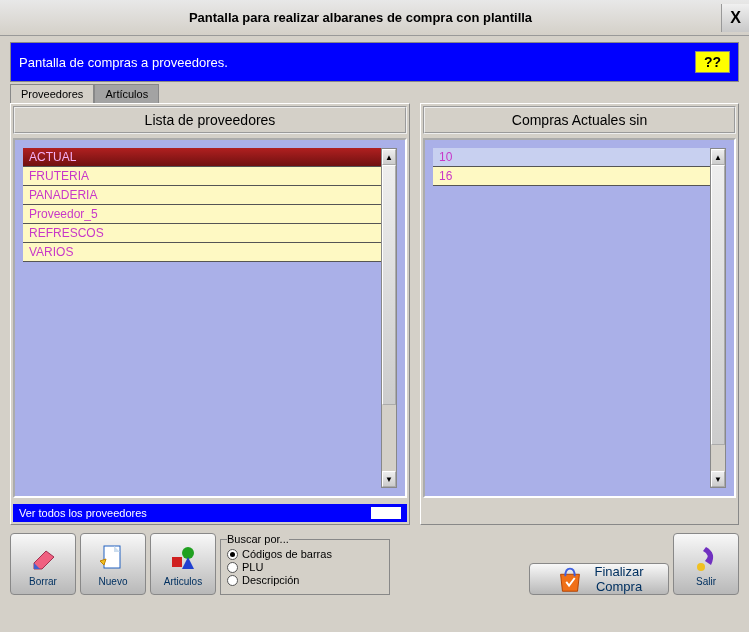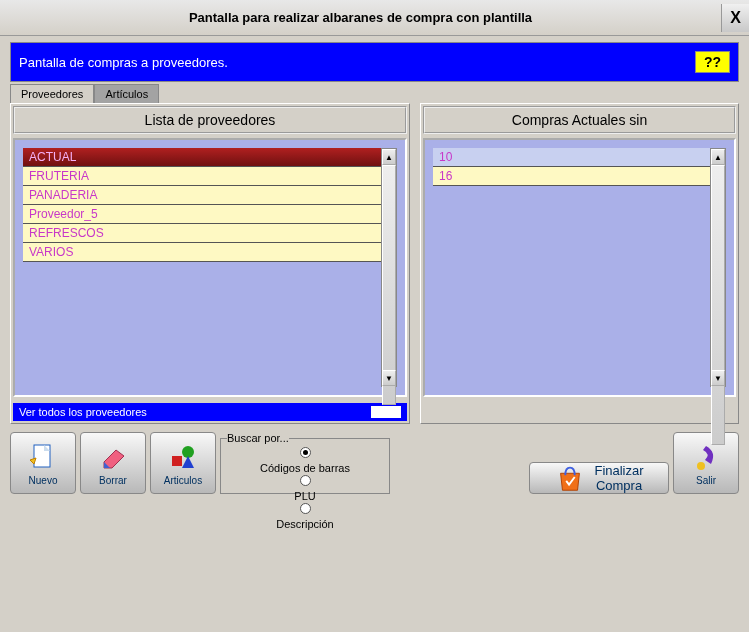--- a/index.html
+++ b/index.html
@@ -21,21 +21,21 @@
   .tab:not(.active) { background: #a3a3a3; }
   
   .content-row { display: flex; gap: 10px; margin-top: 0; }
   
   .panel-group { flex: 1; border: 1px solid #fff; border-right-color:#888; border-bottom-color:#888; background: #d4d0c8; padding: 2px; }
   .panel-group.left { flex: 0 0 400px; }
   .panel-group.right { flex: 1; }
   
   .group-title { text-align: center; font-size: 14px; padding: 4px; background: #d4d0c8; border: 2px groove #eee; margin-bottom: 4px; }
   
-  .list-container { background: #aab0e8; border: 2px inset #fff; height: 259px; padding: 8px; position: relative; }
+  .list-container { background: #aab0e8; border: 2px inset #fff; height: 360px; padding: 8px; position: relative; }
   .list-inner { display: flex; height: 100%; }
   .list-items { flex: 1; overflow: hidden; }
   .scrollbar { width: 16px; background: #d4d0c8; border: 1px solid #888; position: relative; }
   .scroll-up, .scroll-down { height: 16px; background: linear-gradient(to bottom,#eee,#ccc); border: 1px outset #fff; display:flex; align-items:center; justify-content:center; font-size:8px; cursor:pointer; }
   .scroll-down { position: absolute; bottom: 0; left: 0; right: 0; }
   .scroll-thumb-left { position:absolute; top:16px; left:0; right:0; height:240px; background: linear-gradient(to bottom,#eee,#ccc); border:1px outset #fff; }
   .scroll-thumb-right { position:absolute; top:16px; left:0; right:0; height:280px; background: linear-gradient(to bottom,#eee,#ccc); border:1px outset #fff; }
   
   .row { font-size: 12px; padding: 2px 6px; border-bottom: 1px solid #555; color: #c838c8; background: #fef9c3; cursor: pointer; }
   .row.selected-red { background: linear-gradient(to bottom, #b02020, #701010); color: #f5b0f5; }
@@ -46,21 +46,21 @@
   .footer-bar-text { flex:1; }
   .footer-bar-box { width: 30px; background: #fff; }
   
   .toolbar { margin: 8px 10px; display: flex; gap: 4px; align-items: stretch; height: 62px; }
   .tool-btn { width: 66px; background: linear-gradient(to bottom, #f8f8f8, #b8b8b8); border: 1px solid #888; border-radius: 4px; display: flex; flex-direction: column; align-items: center; justify-content: center; cursor: pointer; font-size: 10px; color: #003060; gap:2px; }
   .tool-btn.small { width: 60px; font-size: 8px; }
   .tool-btn.wide { width: 140px; flex-direction: row; gap: 8px; font-size: 13px; margin-top: 30px; }
   
   .search-frame { flex: 0 0 170px; border: 1px solid #888; background: #d4d0c8; padding: 2px 6px; font-size: 11px; position: relative; }
   .search-frame legend { font-size: 11px; }
-  .radio-row { display: flex; align-items: center; gap: 4px; margin: 1px 0; font-size: 11px; cursor:pointer;flex-direction:column; }
+  .radio-row { display: flex; align-items: center; gap: 4px; margin: 1px 0; font-size: 11px; cursor:pointer; }
   .radio { width: 11px; height: 11px; border: 1px solid #555; border-radius: 50%; background: #fff; display:inline-flex; align-items:center; justify-content:center; }
   .radio.checked::after { content:""; width:5px; height:5px; background:#000; border-radius:50%; }
   
   .spacer { flex: 1; }
   
   .icon { width: 32px; height: 32px; display: flex; align-items: center; justify-content: center; }
   
 </style>
 </head>
 <body>
@@ -125,35 +125,35 @@
       </div>
     </div>
   </div>
 
 </div>
 
 <div class="toolbar">
   <div class="tool-btn">
     <span class="icon">
       <svg width="30" height="30" viewBox="0 0 30 30">
+          <polygon points="6,20 18,8 26,14 14,26 6,26" fill="#f06080" stroke="#a03050"></polygon>
+          <polygon points="6,20 12,26 6,26" fill="#4060d0"></polygon>
+        </svg>
+    </span>
+    <span>Borrar</span>
+  </div>
+  <div class="tool-btn">
+    <span class="icon">
+      <svg width="30" height="30" viewBox="0 0 30 30">
           <rect x="6" y="3" width="16" height="22" fill="#fff" stroke="#2060c0"></rect>
           <polygon points="16,3 22,9 16,9" fill="#cde"></polygon>
           <polygon points="2,18 8,16 6,22" fill="#f0c020" stroke="#c08000"></polygon>
         </svg>
     </span>
     <span>Nuevo</span>
-  </div>
-  <div class="tool-btn">
-    <span class="icon">
-      <svg width="30" height="30" viewBox="0 0 30 30">
-          <polygon points="6,20 18,8 26,14 14,26 6,26" fill="#f06080" stroke="#a03050"></polygon>
-          <polygon points="6,20 12,26 6,26" fill="#4060d0"></polygon>
-        </svg>
-    </span>
-    <span>Borrar</span>
   </div>
   <div class="tool-btn">
     <span class="icon">
       <svg width="30" height="30" viewBox="0 0 30 30">
           <rect x="4" y="14" width="10" height="10" fill="#d02020"></rect>
           <circle cx="20" cy="10" r="6" fill="#20a020"></circle>
           <polygon points="14,26 20,14 26,26" fill="#2040d0"></polygon>
         </svg>
     </span>
     <span>Articulos</span>

